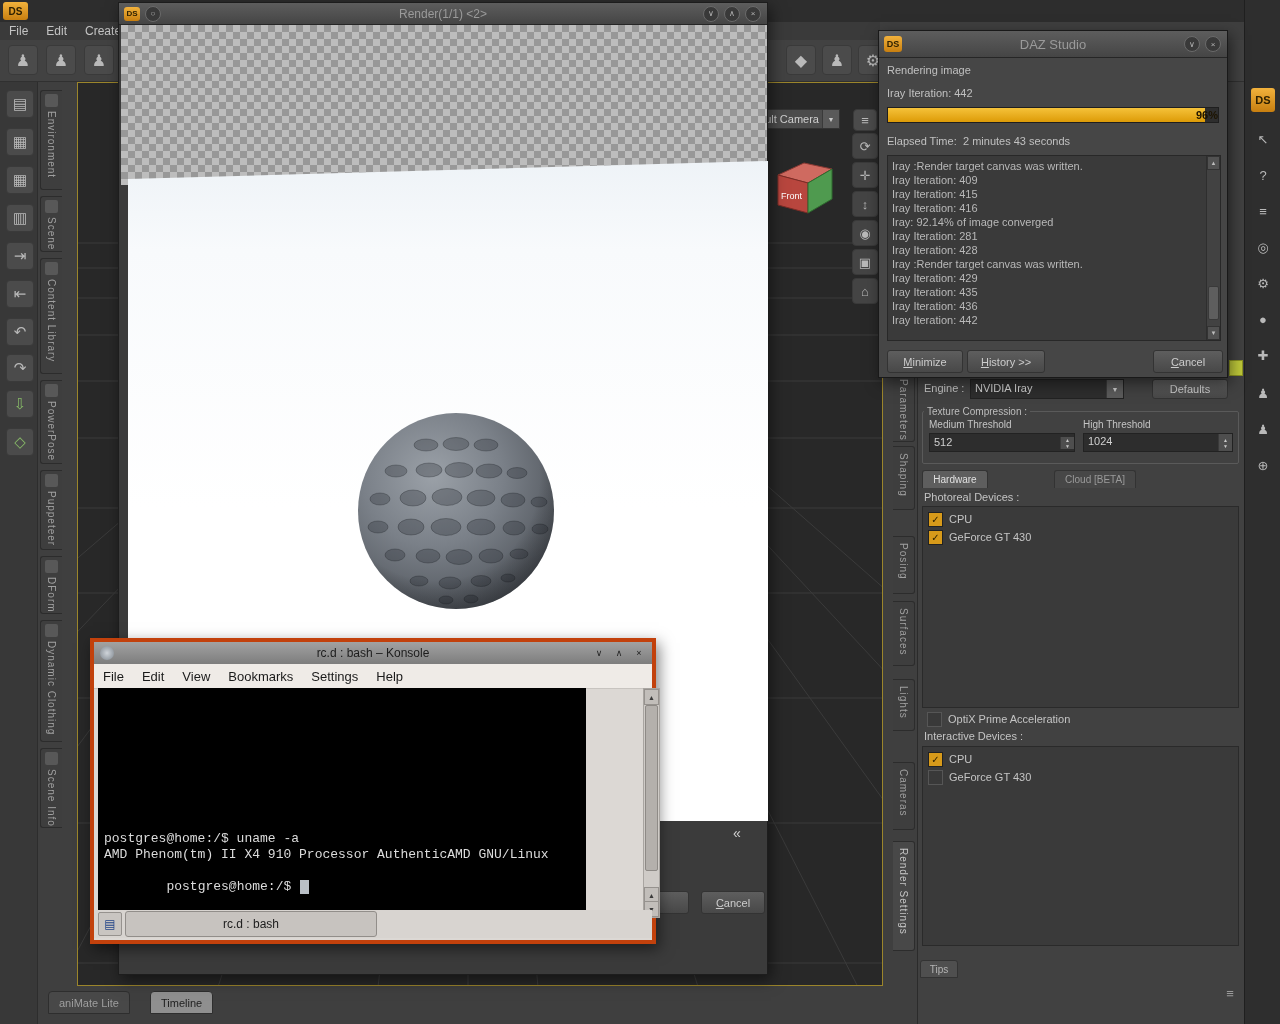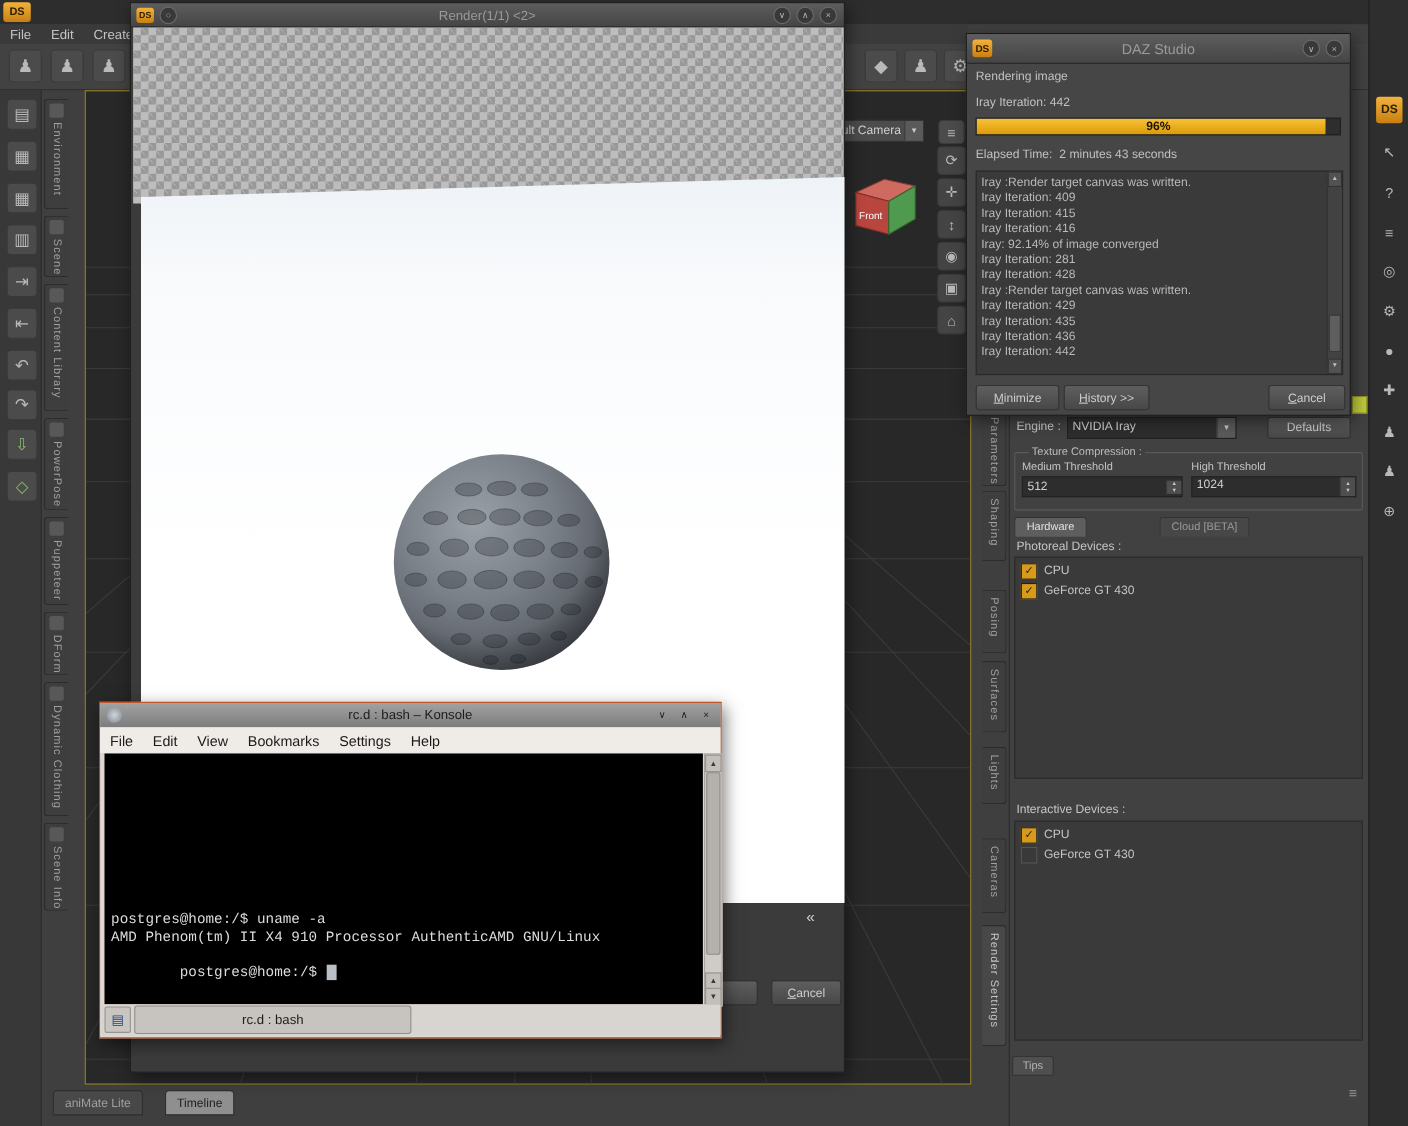--- a/index.html
+++ b/index.html
@@ -38,21 +38,21 @@
   #righttabs{left:893px;top:82px;width:24px;height:942px;}
   #panel{left:917px;top:82px;width:327px;height:942px;background:#414141;border-left:1px solid #2b2b2b;font-size:11px;color:#c4c4c4;}
   .plabel{position:absolute;white-space:nowrap;}
   .field{position:absolute;background:#2d2d2d;border:1px solid #222;display:flex;color:#d0d0d0;}
   .fieldval{flex:1;line-height:15px;padding:0 4px;font-size:11px;overflow:hidden;white-space:nowrap;}
   .spin{width:13px;background:#4e4e4e;border-left:1px solid #3a3a3a;display:flex;flex-direction:column;
         align-items:center;justify-content:center;font-size:5px;color:#c9c9c9;line-height:6px;}
   .dzbtn{position:absolute;background:linear-gradient(#5e5e5e,#484848);border:1px solid #333;border-radius:3px;
          color:#cccccc;font-size:11px;display:flex;align-items:center;justify-content:center;}
   fieldset.group{position:absolute;border:1px solid #5a5a5a;border-radius:2px;margin:0;padding:0;}
-  fieldset.group legend{font-size:10px;color:#bdbdbd;padding:0 3px;margin-left:12px;}
+  fieldset.group legend{font-size:10px;color:#bdbdbd;padding:0 3px;margin-left:1px;}
   .ptab{position:absolute;top:0;height:17px;border:1px solid #333;border-bottom:none;border-radius:3px 3px 0 0;
         font-size:10px;display:flex;align-items:center;justify-content:center;color:#9a9a9a;background:#474747;}
   .ptab.active{background:#5e5e5e;color:#e0e0e0;}
   .sunken{position:absolute;background:#3a3a3a;border:1px solid #2a2a2a;}
   .devrow{display:flex;align-items:center;height:18px;padding-left:5px;}
   .cb{width:13px;height:13px;border:1px solid #222;display:flex;align-items:center;justify-content:center;
       font-size:10px;font-weight:bold;color:#2a1e00;margin-right:6px;flex:none;}
   .cb.on{background:#d79a1a;}
   .cb.off{background:#393939;border-color:#565656;color:transparent;}
   #farright{left:1244px;top:0;width:36px;height:1024px;background:#2e2e2e;border-left:1px solid #1f1f1f;}
@@ -82,38 +82,38 @@
   #shadow-core{left:220px;top:583px;width:240px;height:46px;filter:blur(3px);
     background:radial-gradient(ellipse,rgba(92,97,104,.5),rgba(92,97,104,0) 70%);}
   #sphere{left:232px;top:404px;width:210px;height:210px;}
   #rw-bottom{left:2px;top:818px;width:646px;height:153px;background:#3b3b3b;}
   
   #dlg{left:878px;top:30px;width:350px;height:348px;background:#464646;border:1px solid #191919;
        box-shadow:3px 5px 14px rgba(0,0,0,.5);z-index:30;font-size:11px;color:#c0c0c0;}
   #dlg .titlebar{height:26px;}
   #pbar{left:8px;top:76px;width:332px;height:16px;background:#2e2e2e;border:1px solid #1f1f1f;}
   #pfill{position:absolute;left:0;top:0;bottom:0;background:linear-gradient(#f5c23a,#dd9b07);}
-  #ptext{position:absolute;left:0;right:0;top:1px;text-align:center;color:#1d1400;font-weight:bold;font-size:11px;}
+  #ptext{position:absolute;left:0;right:0;top:1px;text-align:right;color:#1d1400;font-weight:bold;font-size:11px;}
   #dlog{left:8px;top:124px;width:334px;height:186px;background:#3a3a3a;border:1px solid #282828;overflow:hidden;}
   .logline{color:#b8b8b8;font-size:11px;line-height:14px;padding-left:4px;white-space:nowrap;}
   .sb{position:absolute;background:#424242;border-left:1px solid #2e2e2e;}
   .sbbtn{position:absolute;left:0;right:0;height:12px;background:#525252;color:#bdbdbd;font-size:6px;
          display:flex;align-items:center;justify-content:center;border:1px solid #333;}
   .sbthumb{position:absolute;left:1px;right:1px;background:#5e5e5e;border:1px solid #393939;border-radius:2px;}
   
-  #kon{left:90px;top:638px;width:566px;height:306px;background:#dcd8d4;border:1px solid #c2410c;
+  #kon{left:90px;top:638px;width:566px;height:306px;background:#dcd8d4;border:4px solid #c2410c;
        box-shadow:3px 5px 14px rgba(0,0,0,.5);z-index:20;}
   #ktitle{position:absolute;left:0;top:0;right:0;height:22px;background:linear-gradient(#a2a2a2,#7d7d7d);
           display:flex;align-items:center;border-bottom:1px solid #5f5f5f;}
   #ktitletext{position:absolute;left:0;right:0;text-align:center;color:#1c1c1c;font-size:12px;}
   .kbtn{width:16px;height:16px;color:#1e1e1e;font-size:9px;display:flex;align-items:center;justify-content:center;margin-left:4px;flex:none;}
   #kmenu{position:absolute;left:0;top:22px;right:0;height:24px;background:#efebe7;display:flex;align-items:center;
          border-bottom:1px solid #c8c4c0;}
   .kmenuitem{color:#1b1b1b;font-size:13px;padding:0 9px;}
-  #kterm{position:absolute;left:4px;top:46px;width:544px;height:228px;background:#000;
+  #kterm{position:absolute;left:4px;top:46px;width:488px;height:228px;background:#000;
          font-family:"Liberation Mono","DejaVu Sans Mono",monospace;font-size:13px;color:#dcdcdc;}
   #klines{position:absolute;left:6px;bottom:5px;right:2px;}
   .kline{white-space:pre;line-height:16px;}
   #kcursor{display:inline-block;width:9px;height:14px;background:#b9bfc5;vertical-align:text-bottom;margin-left:9px;}
   #kscroll{position:absolute;left:549px;top:46px;width:15px;height:228px;background:#cfcbc7;border:1px solid #a9a5a1;}
   .ksbtn{position:absolute;left:0;right:0;height:14px;background:#c2beba;color:#3a3a3a;font-size:7px;
          display:flex;align-items:center;justify-content:center;border:1px solid #96928e;}
   #ktabbar{position:absolute;left:0;bottom:2px;right:0;height:28px;background:#d8d4d0;display:flex;align-items:center;padding-left:4px;}
   #ktabnew{width:22px;height:22px;background:#c9c5c1;border:1px solid #96928e;border-radius:2px;color:#224488;
            font-size:12px;display:flex;align-items:center;justify-content:center;}
@@ -315,20 +315,24 @@
     <div class="devrow" style="margin-top:3px;">
       <span class="cb on">✓</span>
       <span>CPU</span>
     </div>
     <div class="devrow">
       <span class="cb on">✓</span>
       <span>GeForce GT 430</span>
     </div>
   </div>
 
+  <div class="devrow abs" style="left:4px;top:628px;width:315px;">
+    <span class="cb off"></span>
+    <span>OptiX Prime Acceleration</span>
+  </div>
 
   <span class="plabel" style="left:6px;top:648px;">Interactive Devices :</span>
   <div class="sunken" style="left:4px;top:664px;width:315px;height:198px;">
     <div class="devrow" style="margin-top:3px;">
       <span class="cb on">✓</span>
       <span>CPU</span>
     </div>
     <div class="devrow">
       <span class="cb off"></span>
       <span>GeForce GT 430</span>

